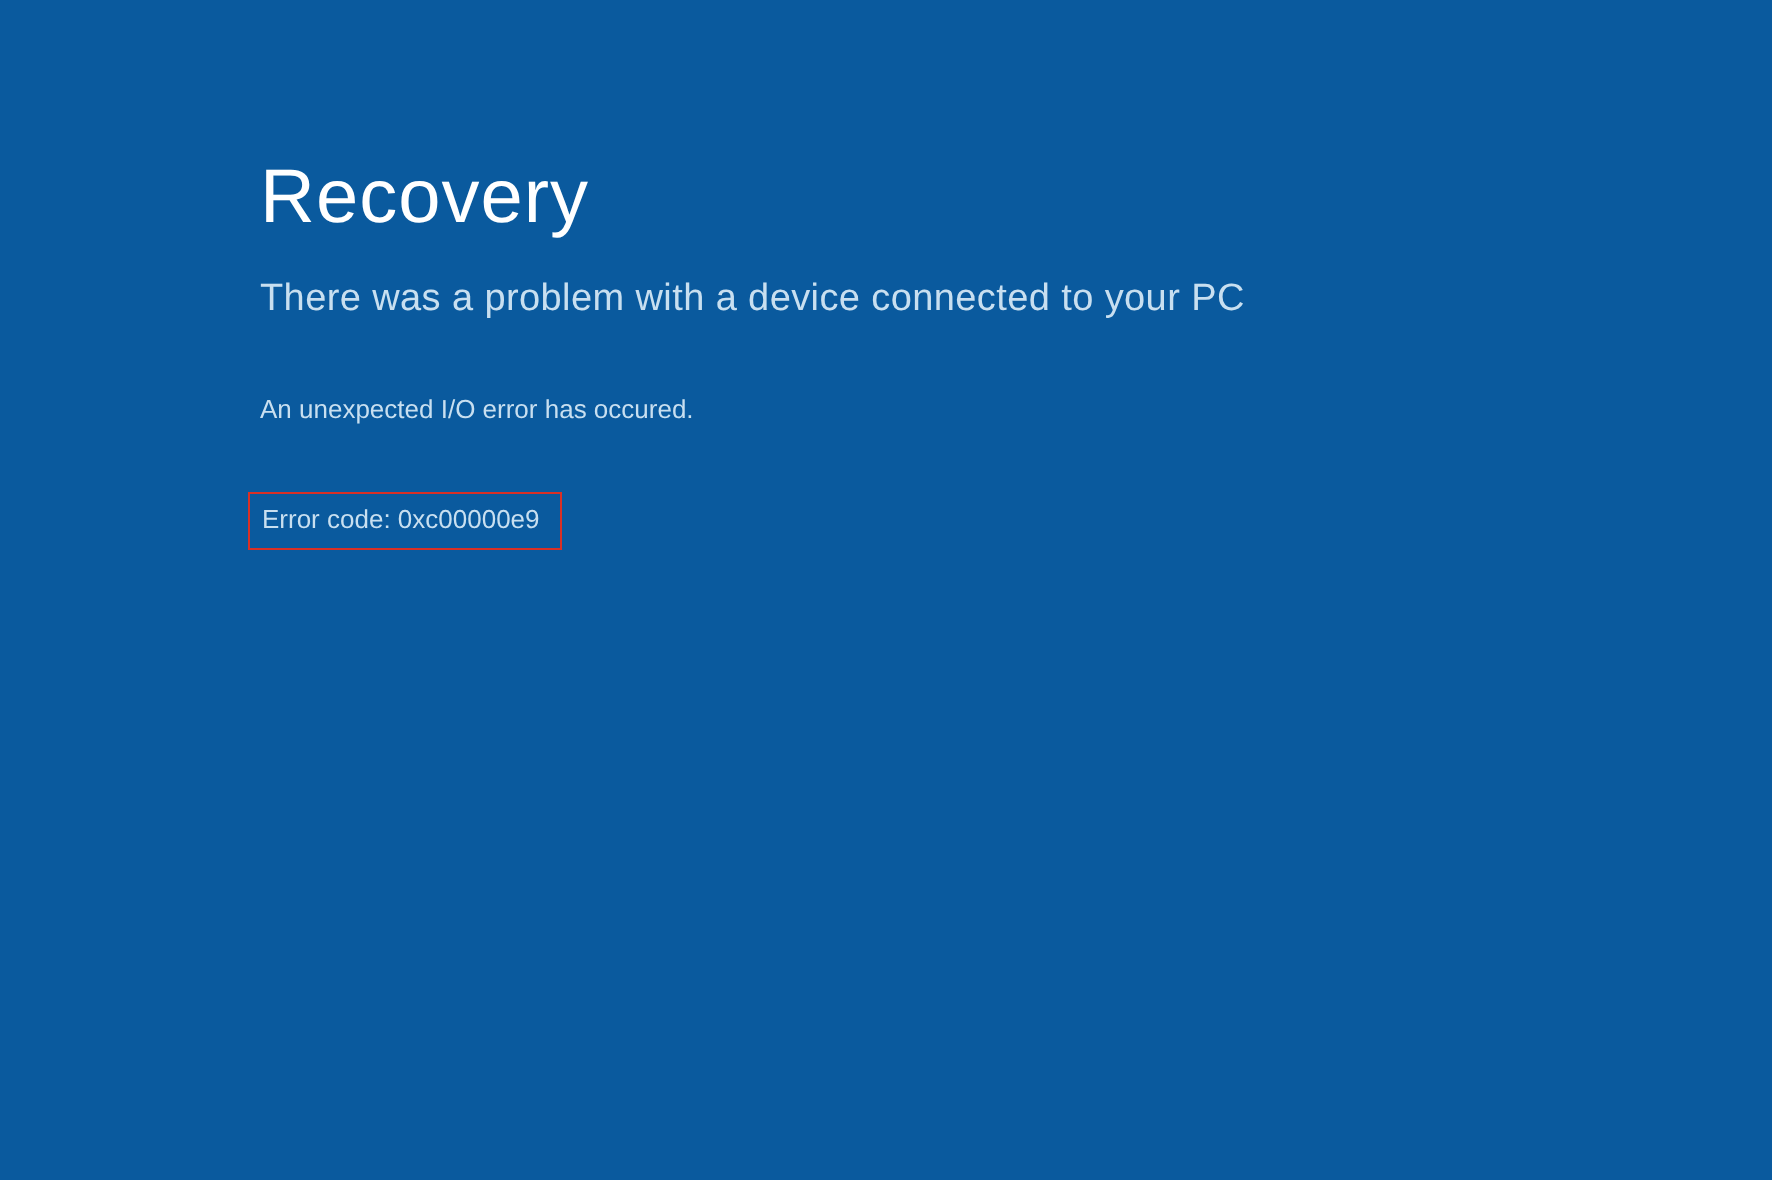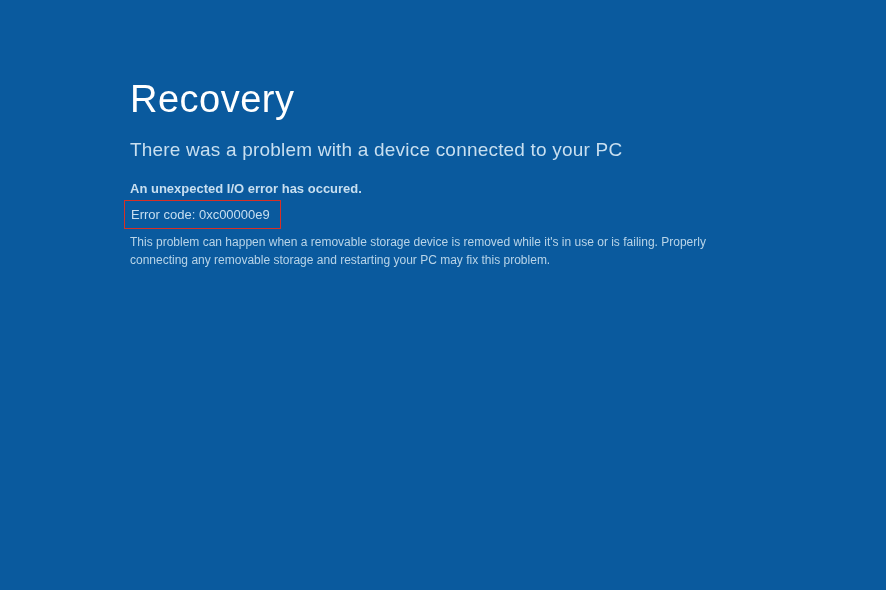--- a/index.html
+++ b/index.html
@@ -23,28 +23,28 @@
       font-size: 38px;
       font-weight: 300;
       color: #ffffff;
       margin-bottom: 18px;
       letter-spacing: 0.5px;
     }
     .subtitle {
       font-size: 19px;
       font-weight: 300;
       color: #c8dff0;
-      margin-bottom: 20px;
+      margin-bottom: 36px;
       letter-spacing: 0.2px;
     }
     .error-message {
       font-size: 13px;
-      font-weight: 700;
+      font-weight: 400;
       color: #c8dff0;
-      margin-bottom: 4px;
+      margin-bottom: 34px;
     }
     .error-code-box {
       display: inline-block;
       border: 1.5px solid #d93025;
       padding: 4px 10px 5px 6px;
       margin-left: -6px;
       margin-bottom: 4px;
     }
     .error-code {
       font-size: 13px;
@@ -62,14 +62,13 @@
 </head>
 <body>
 
 <div class="container">
   <h1 class="title">Recovery</h1>
   <p class="subtitle">There was a problem with a device connected to your PC</p>
   <p class="error-message">An unexpected I/O error has occured.</p>
   <div class="error-code-box">
     <span class="error-code">Error code: 0xc00000e9</span>
   </div>
-  <p class="description">This problem can happen when a removable storage device is removed while it's in use or is failing. Properly connecting any removable storage and restarting your PC may fix this problem.</p>
 </div>
 
 </body></html>

